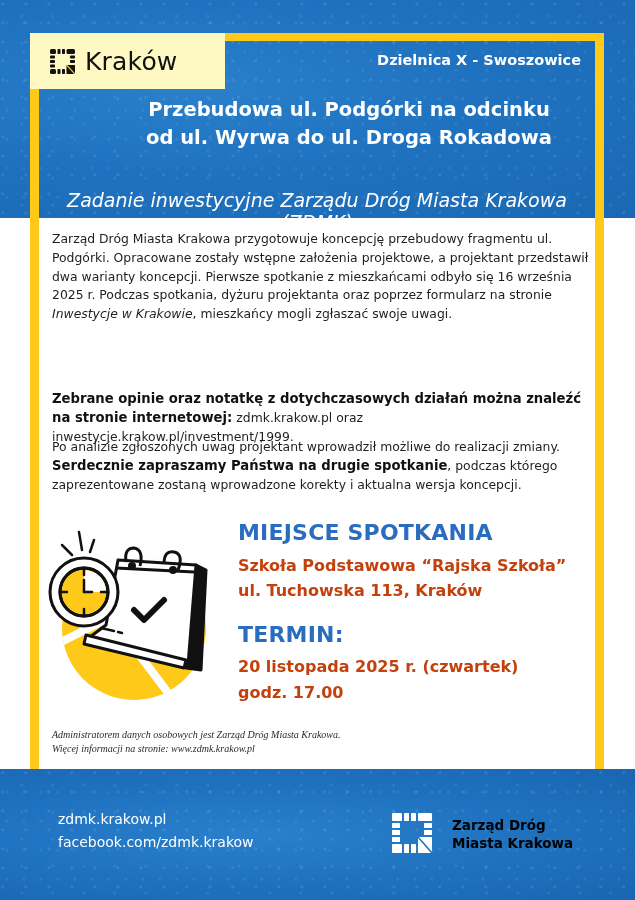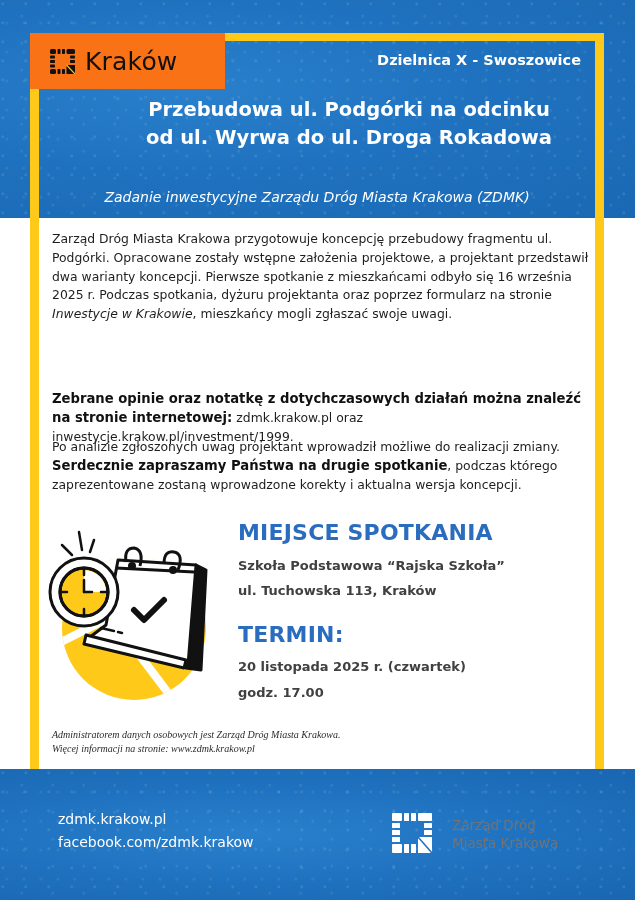--- a/index.html
+++ b/index.html
@@ -23,56 +23,56 @@
     background-size: 23px 19px, 31px 27px, 17px 29px;
   }
 
   
   .frame-top { position: absolute; left: 30px; top: 33px; width: 574px; height: 8px; background: #ffc91a; }
   .frame-left { position: absolute; left: 30px; top: 33px; width: 9px; height: 736px; background: #ffc91a; }
   .frame-right { position: absolute; left: 595px; top: 33px; width: 9px; height: 736px; background: #ffc91a; }
 
   .logo-block {
     position: absolute; left: 30px; top: 33px; width: 195px; height: 56px;
-    background: #f97316; display: flex; align-items: center; padding-left: 20px;
+    background: #fef9c3; display: flex; align-items: center; padding-left: 20px;
   }
   .logo-icon { width: 25px; height: 25px; margin-right: 10px; display: block; }
   .logo-text { font-family: "DejaVu Sans", sans-serif; font-size: 25px; color: #111; letter-spacing: 0.2px; }
 
   .district {
     position: absolute; right: 54px; top: 52px;
     font-family: "DejaVu Sans", sans-serif; font-weight: bold; font-size: 14.5px; color: #ffffff;
   }
 
   .title {
     position: absolute; left: 39px; width: 620px; top: 96px;
     text-align: center; color: #ffffff; font-family: "DejaVu Sans", sans-serif;
     font-size: 19.5px; line-height: 28px; font-weight: 600;
   }
   .subtitle {
     position: absolute; left: 39px; width: 556px; top: 189px;
     text-align: center; color: #ffffff; font-family: "DejaVu Sans", sans-serif;
-    font-style: italic; font-size: 14px;
+    font-style: italic; font-size: 19px;
   }
 
   .body-text {
     position: absolute; left: 52px; width: 540px;
     font-family: "DejaVu Sans", sans-serif; font-size: 12.4px; line-height: 18.8px; color: #1e1e1e;
   }
   .p1 { top: 230px; }
   .p2 { top: 354px; margin-top: 36px; }
   .p3 { top: 426px; margin-top: 12px; }
   .bold { font-weight: bold; font-size: 13.2px; color: #111; }
   .ital { font-style: italic; }
 
   .illustration { position: absolute; left: 46px; top: 520px; width: 180px; height: 180px; }
 
   .info { position: absolute; left: 238px; font-family: "DejaVu Sans", sans-serif; }
   .h-blue { color: #2a6dbf; font-weight: bold; font-size: 22px; letter-spacing: 0.2px; }
-  .info-line { font-weight: bold; font-size: 13px; color: #404040; line-height: 26px; }
+  .info-line { font-weight: bold; font-size: 16px; color: #c2410c; line-height: 26px; }
   .place-h { top: 520px; }
   .place-1 { top: 553px; }
   .place-2 { top: 578px; }
   .term-h { top: 622px; }
   .term-1 { top: 654px; }
   .term-2 { top: 680px; }
 
   .privacy {
     position: absolute; left: 52px; top: 728px; width: 520px;
     font-family: Liberation Serif, serif; font-style: italic; font-size: 10px; line-height: 14px; color: #2a2a2a;
@@ -80,21 +80,21 @@
 
   .footer-links {
     position: absolute; left: 58px; top: 808px;
     font-family: "DejaVu Sans", sans-serif; color: #ffffff; font-size: 14px; line-height: 23px;
   }
   .footer-links a { display: block; color: #ffffff; text-decoration: none; }
 
   .zdmk-logo { position: absolute; left: 392px; top: 813px; width: 40px; height: 40px; }
   .zdmk-name {
     position: absolute; left: 452px; top: 816px;
-    font-family: "DejaVu Sans", sans-serif; font-weight: normal; color: #737373; font-size: 13.5px; line-height: 18px;
+    font-family: "DejaVu Sans", sans-serif; font-weight: bold; color: #000000; font-size: 13.5px; line-height: 18px;
   }
 </style>
 </head>
 <body>
 
 <div class="bg-top">
     <div class="texture"></div>
   </div>
 <div class="bg-bottom">
     <div class="texture"></div>

